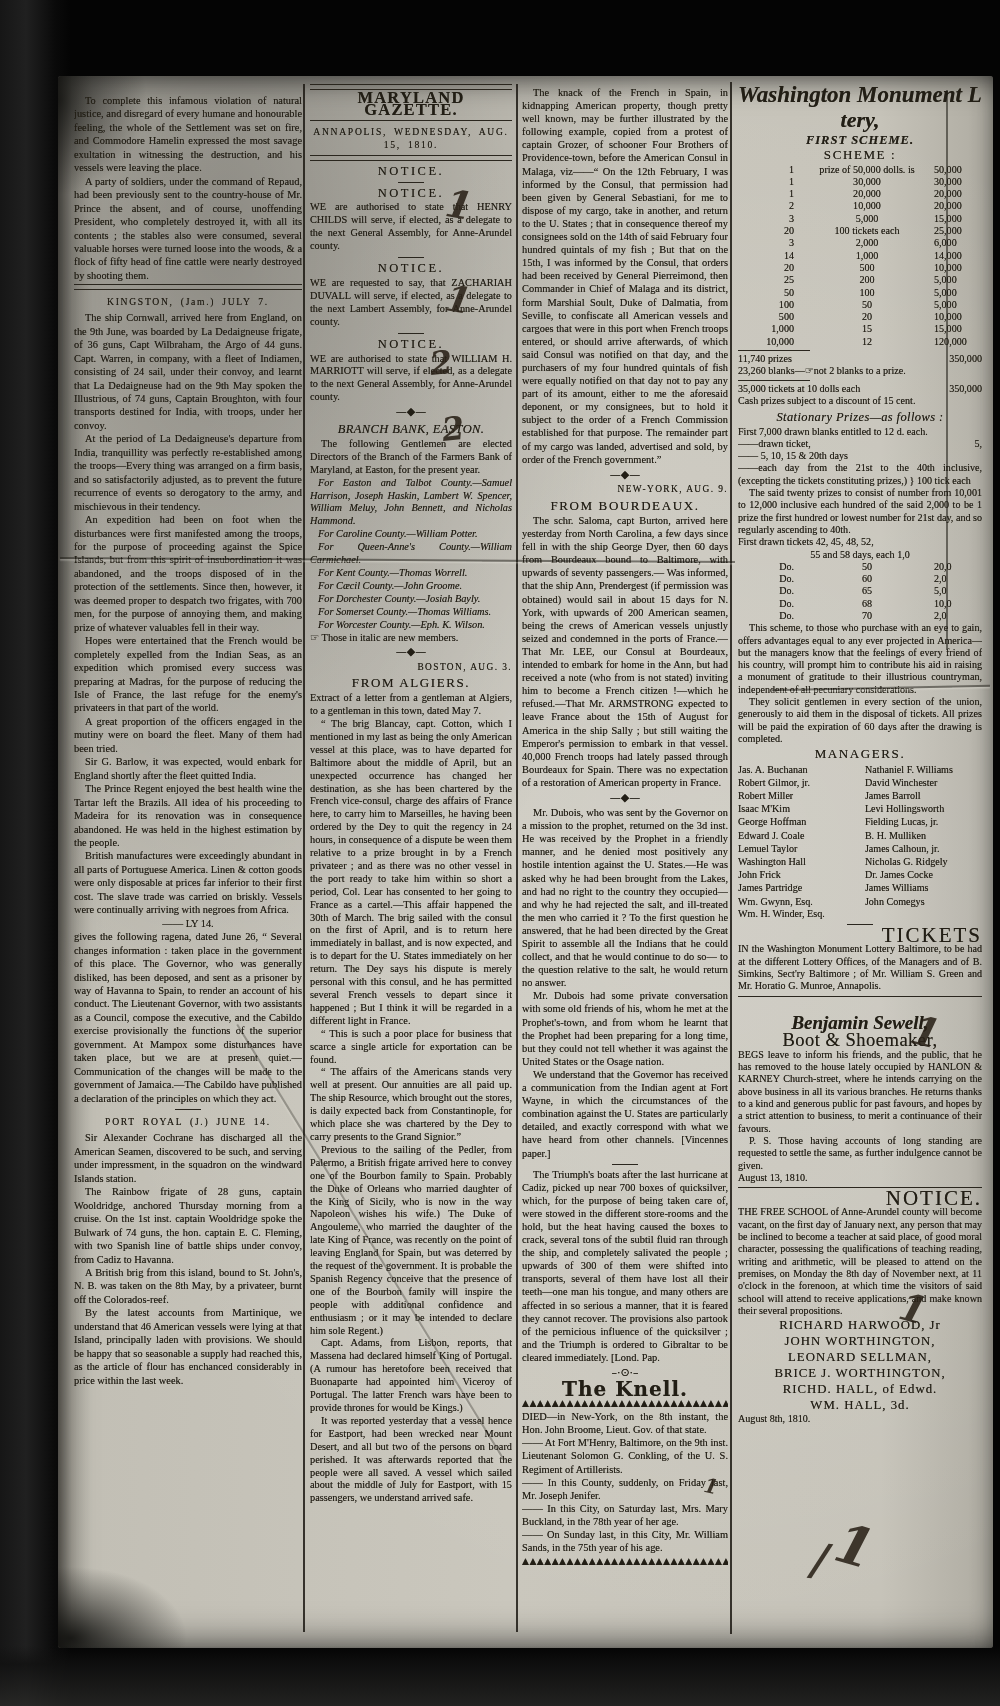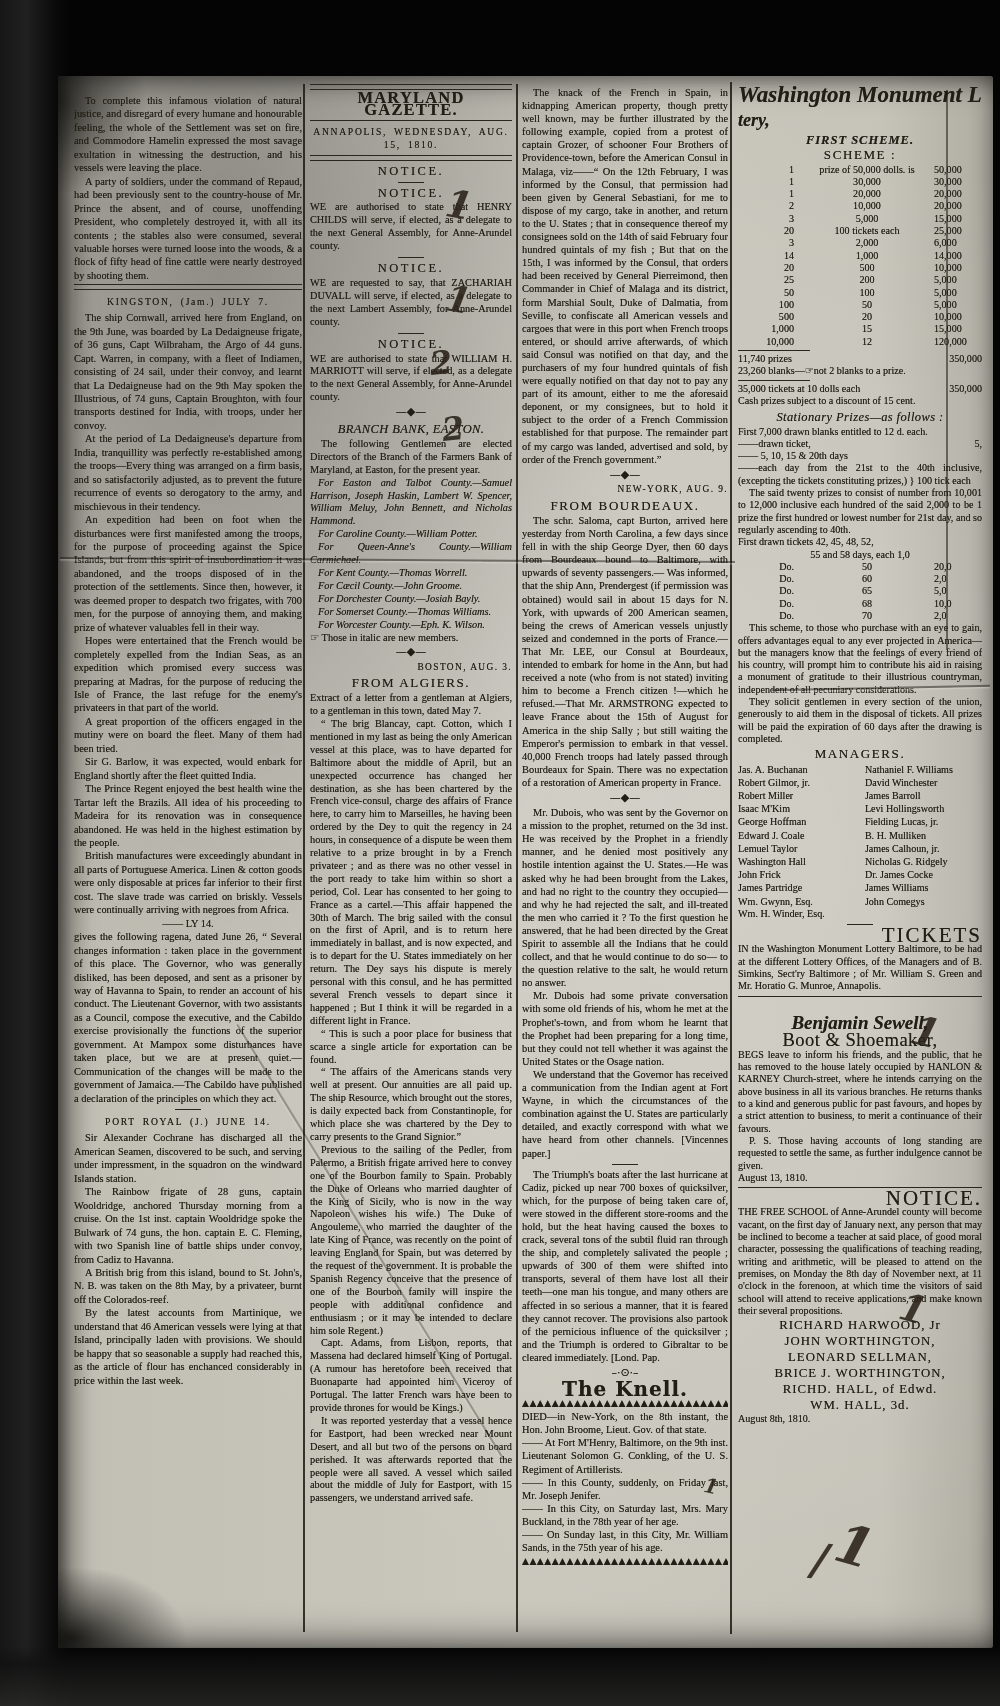--- a/index.html
+++ b/index.html
@@ -36,21 +36,21 @@
   .b-h-caps{text-align:center;font-size:12.5px;letter-spacing:2.5px;margin:4px 0 2px;}
   .b-h-caps2{text-align:center;font-size:13px;letter-spacing:1.6px;margin:3px 0 2px;}
   .b-h-sc{text-align:center;font-size:9.6px;letter-spacing:1.7px;word-spacing:3px;margin:5px 0 3px;}
   .b-dateline-right{text-align:right;font-size:9.4px;letter-spacing:1.4px;margin:2px 0 0;}
   .b-h-italic{text-align:center;font-style:italic;font-size:12.5px;letter-spacing:.4px;margin:4px 0 2px;}
   .b-h-italic-caps{text-align:center;font-style:italic;font-weight:bold;font-size:12.5px;letter-spacing:1px;margin:2px 0;}
   .b-h-knell{text-align:center;font-weight:bold;font-size:20px;letter-spacing:1px;margin:4px 0 2px;font-family:"DejaVu Serif",serif;}
   .b-h-big{text-align:right;font-size:21px;letter-spacing:2px;margin:4px 0 2px;}
   .b-h-big2{text-align:center;font-size:18.5px;letter-spacing:.5px;margin:0 0 3px;}
   .b-h-script{font-style:italic;font-weight:bold;font-size:23px;line-height:26px;white-space:nowrap;overflow:hidden;margin:0;}
-  .b-h-script-c{font-style:italic;font-weight:bold;font-size:18px;line-height:24px;margin:0 0 2px;}
+  .b-h-script-c{text-align:center;font-style:italic;font-weight:bold;font-size:22px;line-height:24px;margin:0 0 2px;}
   .b-h-script2{text-align:center;font-style:italic;font-weight:bold;font-size:19px;line-height:22px;margin:15px 0 0;}
   .b-masthead{text-align:center;font-weight:bold;font-size:16.5px;letter-spacing:1.2px;margin:2px 0;}
   .b-rule{border-top:1.5px solid #2a261e;width:26px;margin:4px auto 3px;}
   .b-rule-full{border-top:1.2px solid #2a261e;margin:3px 0;}
   .b-rule-left{border-top:1.1px solid #2a261e;width:72px;margin:2px 0;}
   .b-double-rule{border-top:1.7px solid #2a261e;border-bottom:1.7px solid #2a261e;height:3.5px;margin:2px 0;}
   .b-orn{text-align:center;margin:2px 0;font-size:11px;font-family:"DejaVu Sans",sans-serif;color:#221e15;}
   .b-zigzag{overflow:hidden;white-space:nowrap;font-family:"DejaVu Sans",sans-serif;font-size:9px;line-height:10px;letter-spacing:.5px;margin:2px 0;}
   .b-trow{display:flex;}
   .b-trow .tc0{width:56px;text-align:right;padding-right:6px;flex:none;}

